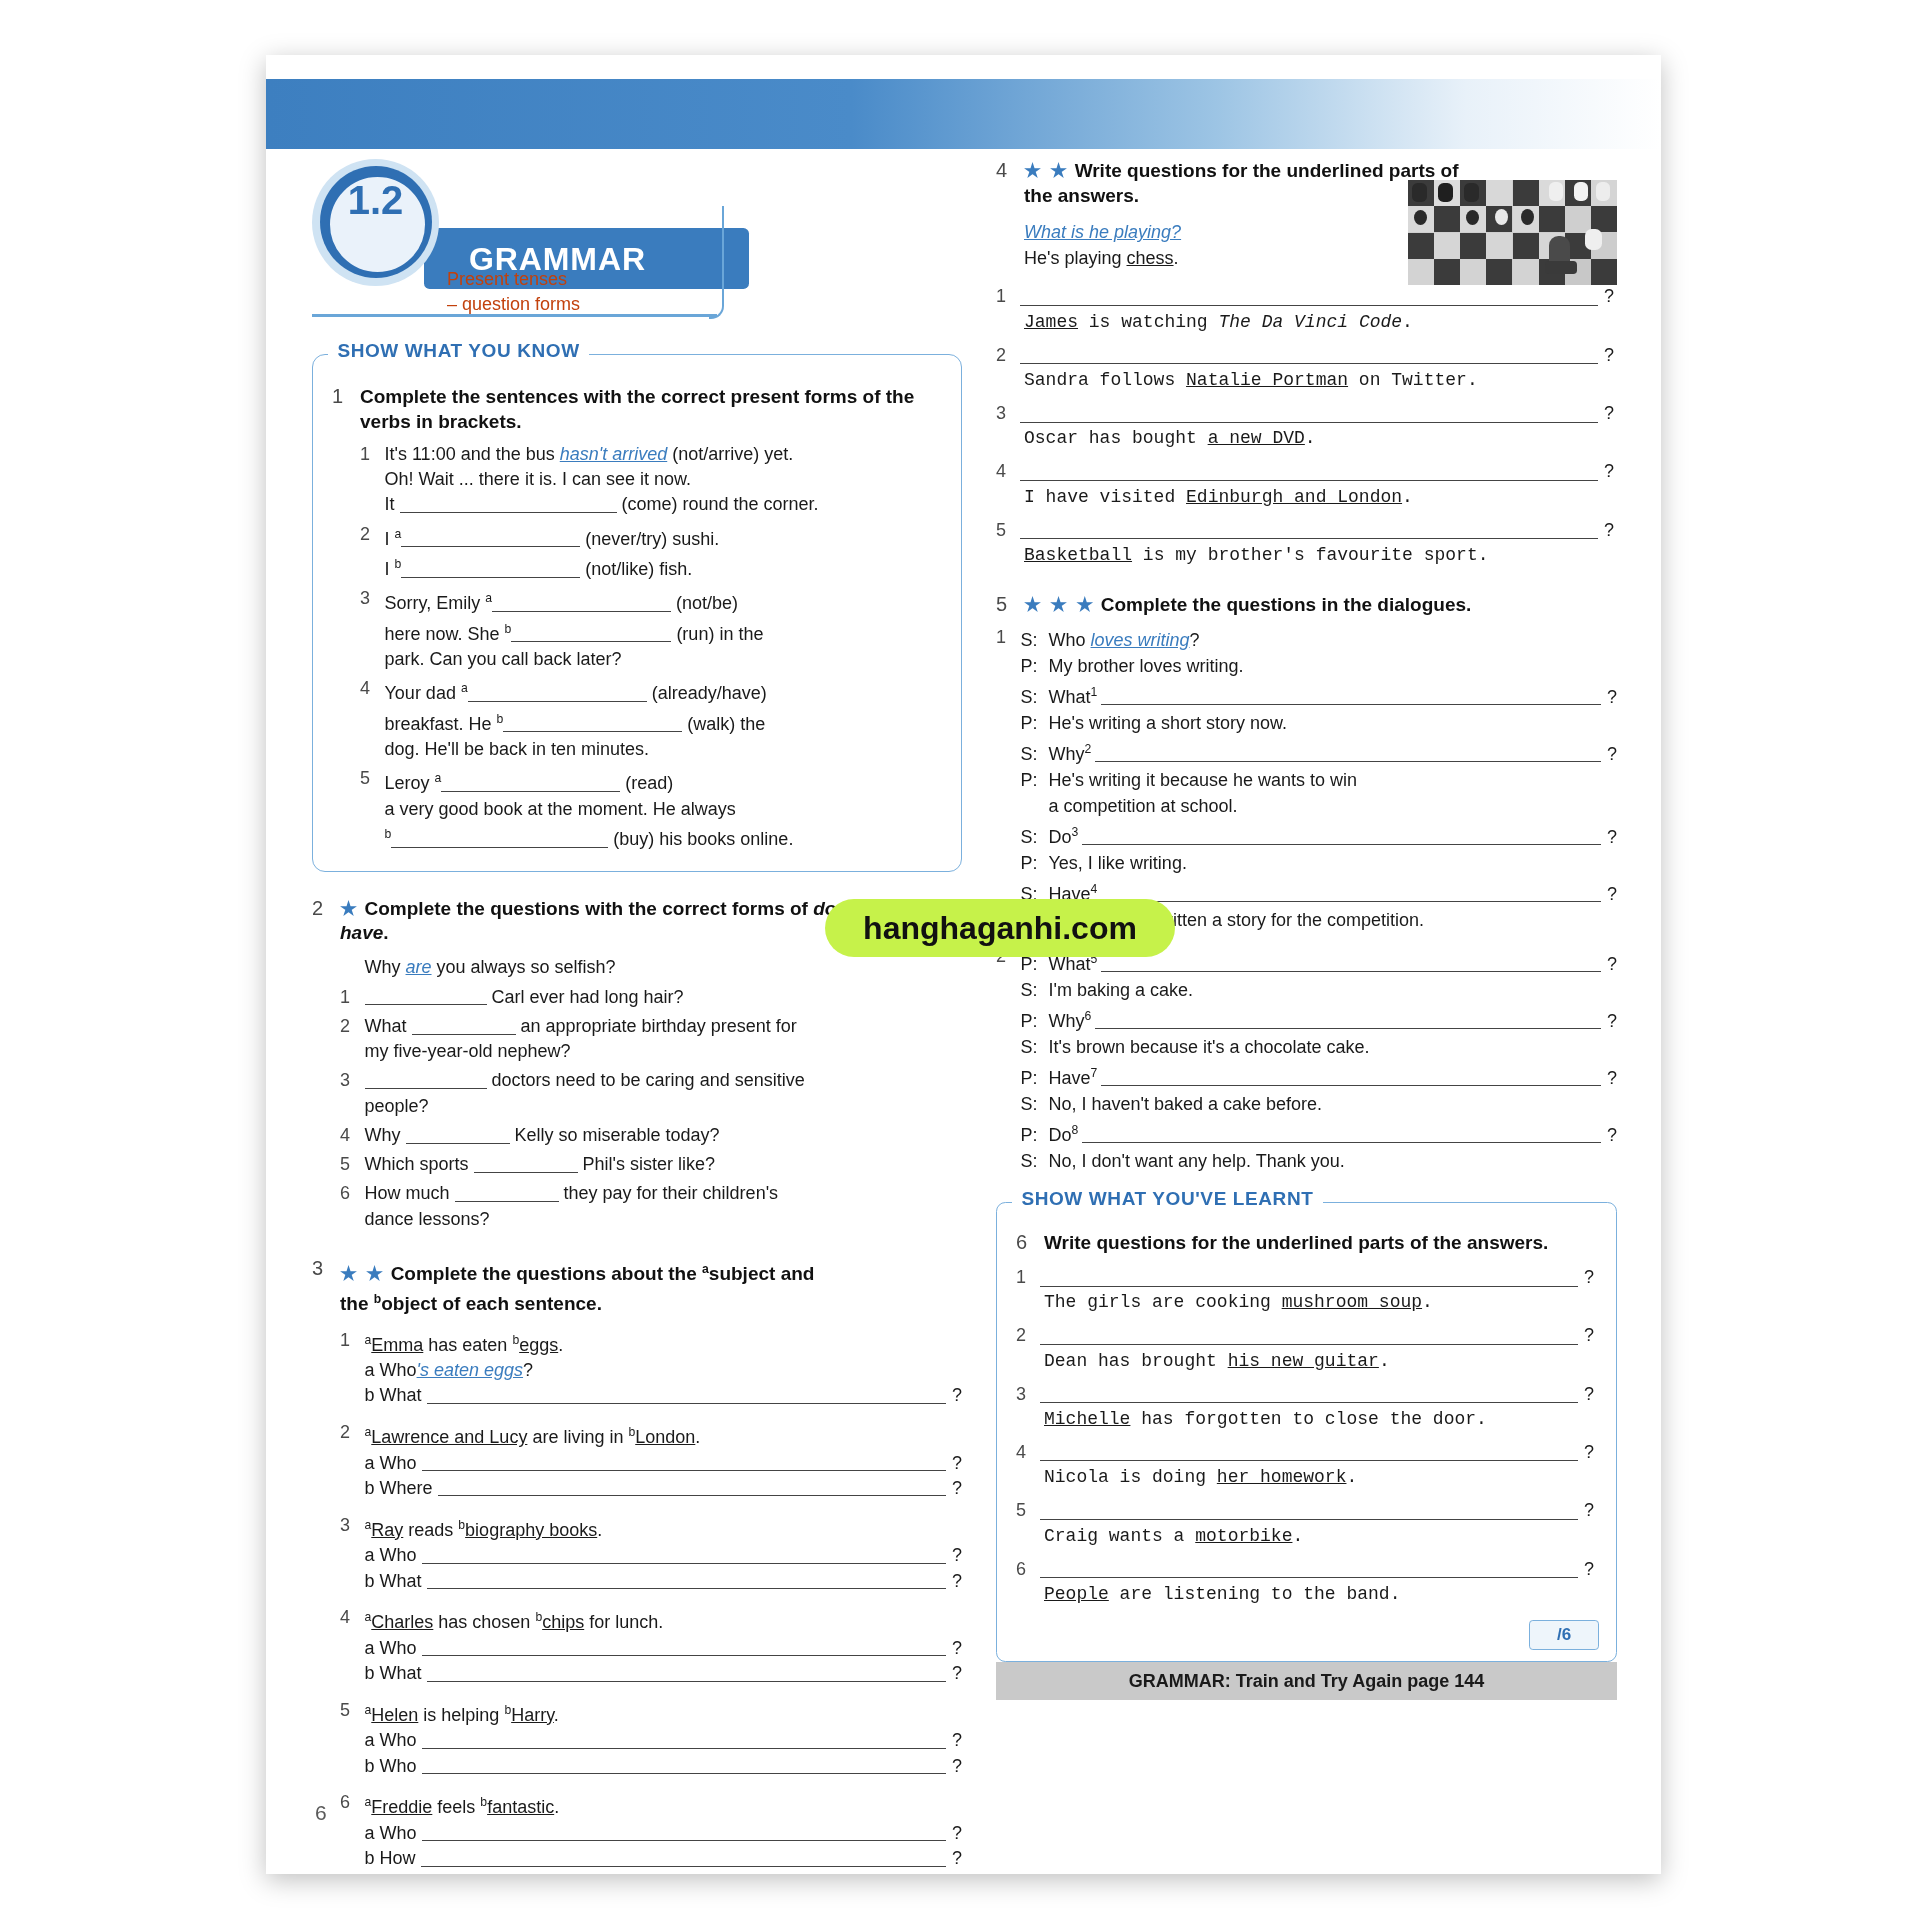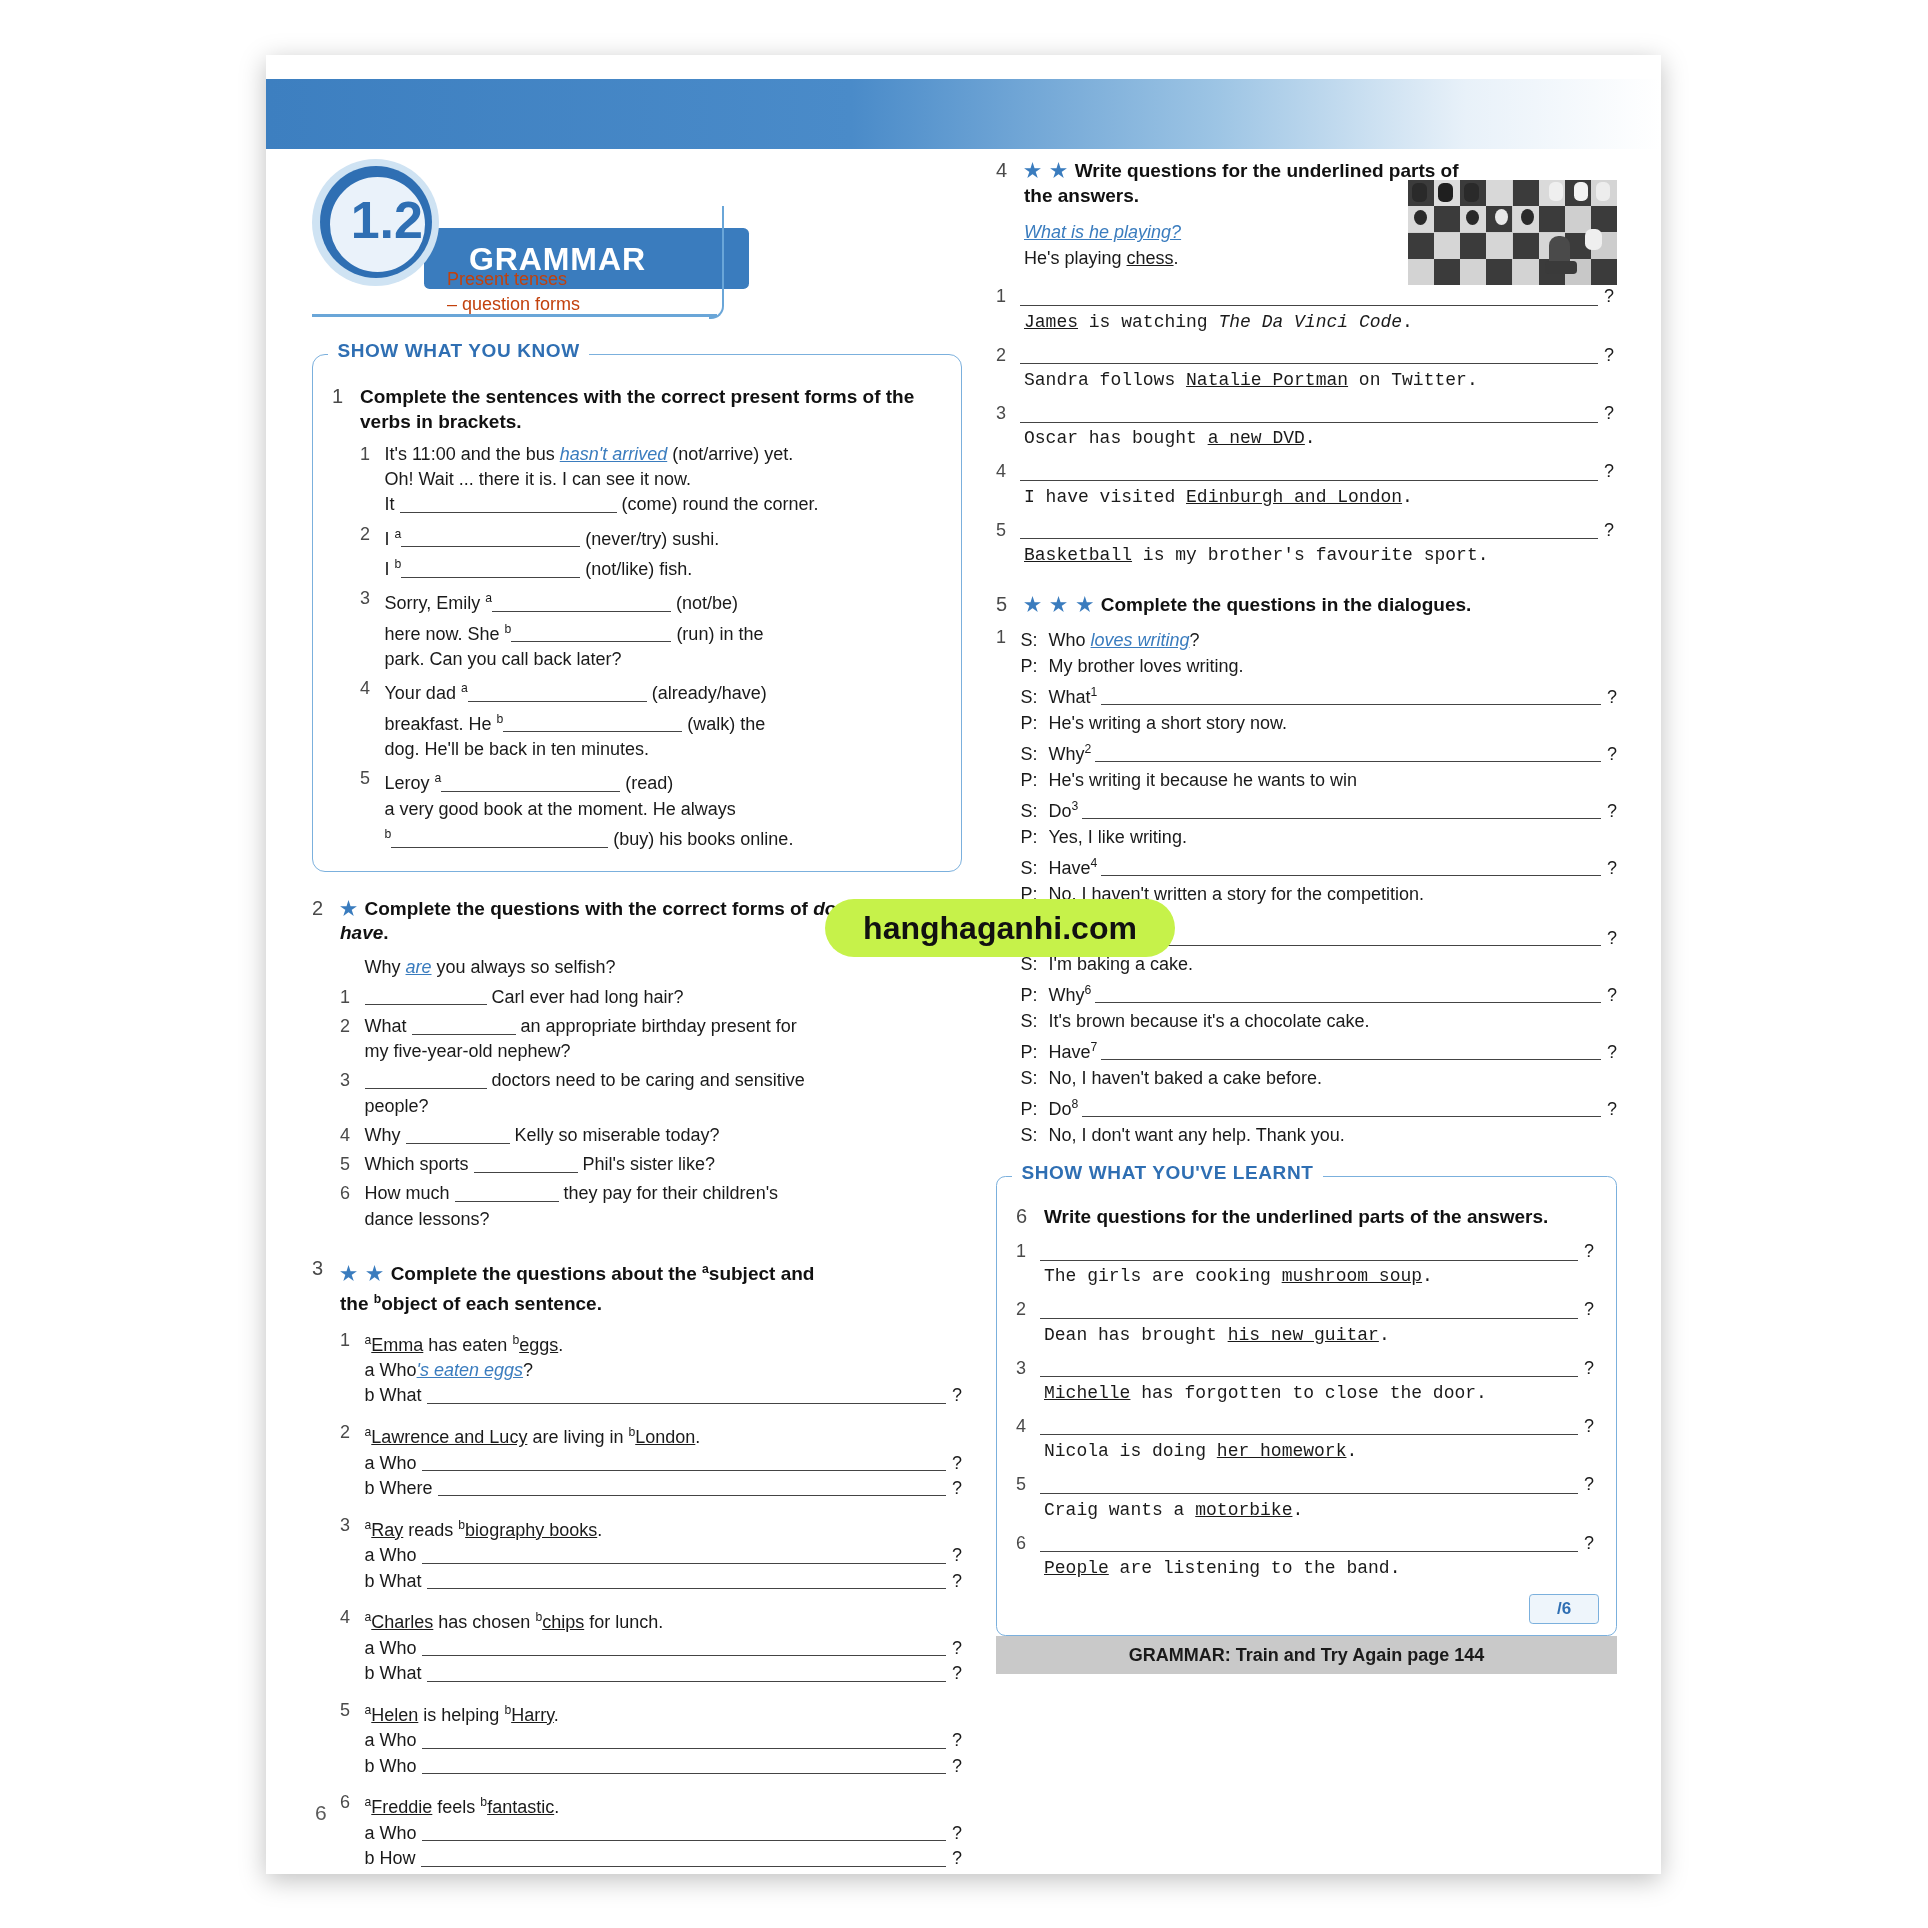--- a/index.html
+++ b/index.html
@@ -35,22 +35,22 @@
   }
   .unit-circle-mid{
     position:absolute;left:54px;top:111px;width:112px;height:112px;
     border-radius:50%;background:#2f6fb3;
   }
   .unit-circle-inner{
     position:absolute;left:62px;top:120px;width:95px;height:95px;
     border-radius:50%;background:#eaf2fa;border:2.8px solid #2f6fb3;
   }
   .unit-num{
-    position:absolute;left:62px;top:135px;width:95px;
-    text-align:right;font-size:52px;font-weight:bold;color:#2f6fb3;
+    position:absolute;left:62px;top:123px;width:95px;
+    text-align:center;font-size:40px;font-weight:bold;color:#2f6fb3;
   }
   .unit-subtitle{
     position:absolute;left:181px;top:212px;width:311px;
     font-size:18px;color:#c2410c;line-height:24.5px;
   }
   .tab-underline{
     position:absolute;left:46px;top:259px;width:405px;height:2.8px;background:#6aa6d8;
   }
   .tab-curve{
     position:absolute;left:443px;top:151px;width:13px;height:111px;
@@ -522,20 +522,24 @@
             <div class="dlgq">
                 <div class="sp">S:</div>
                 <div class="lbl"><span>Why</span><span class="sub">2</span></div>
                 <div class="fill"></div>
                 <div>?</div>
               </div>
             <div class="dlg">
                 <div class="sp">P:</div>
                 <div class="tx">He's writing it because he wants to win</div>
               </div>
+            <div class="dlg">
+                <div class="sp"></div>
+                <div class="tx">a competition at school.</div>
+              </div>
             <div class="dlgq">
                 <div class="sp">S:</div>
                 <div class="lbl"><span>Do</span><span class="sub">3</span></div>
                 <div class="fill"></div>
                 <div>?</div>
               </div>
             <div class="dlg">
                 <div class="sp">P:</div>
                 <div class="tx">Yes, I like writing.</div>
               </div>

